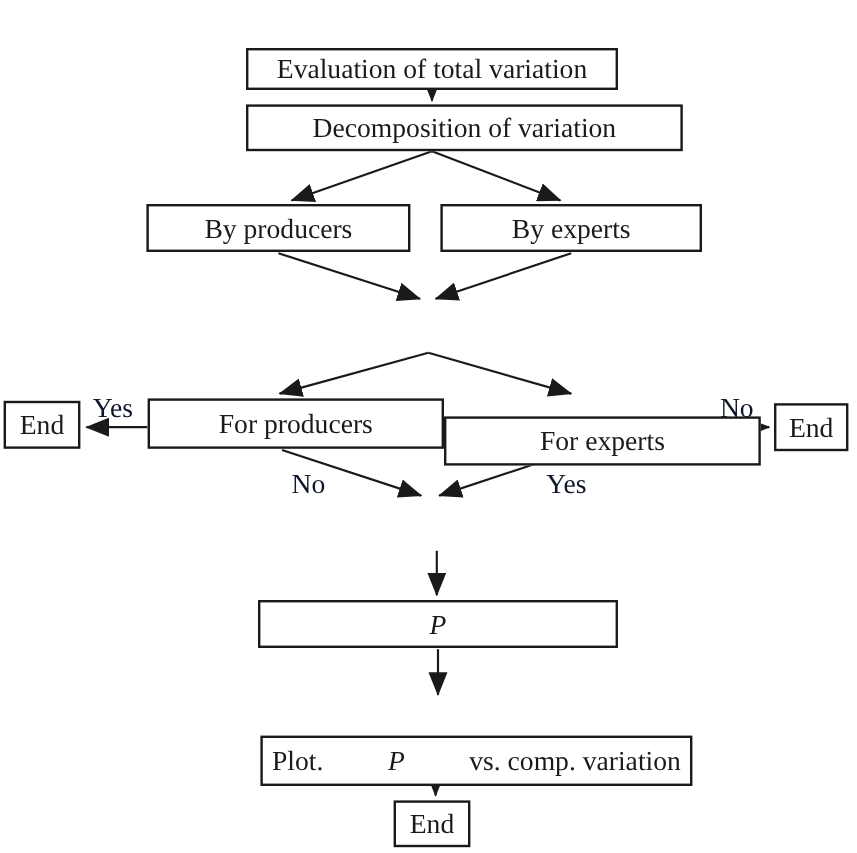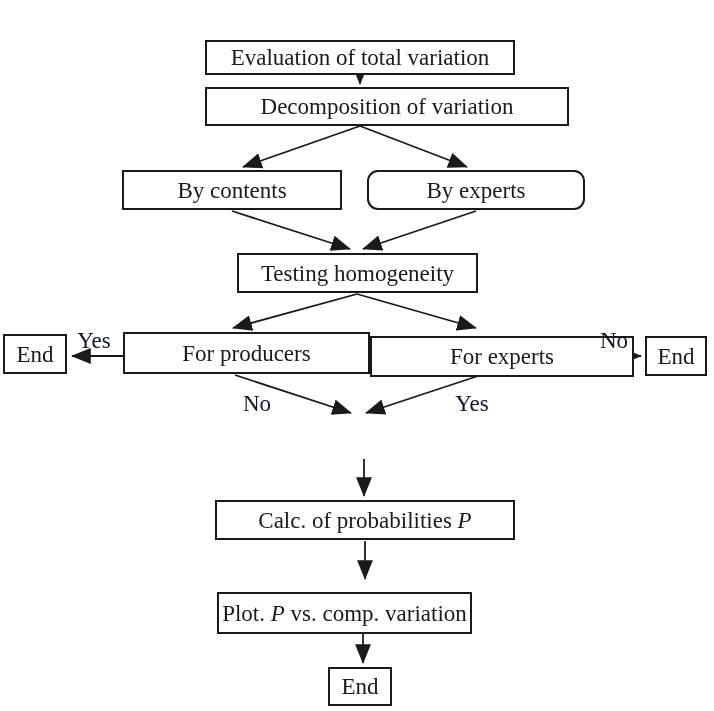--- a/index.html
+++ b/index.html
@@ -82,53 +82,50 @@
 
   <div class="node" style="left:205px; top:8px; width:310px; height:35px;margin-top:32px;">
     <span>Evaluation of total variation</span>
   </div>
 
   <div class="node" style="left:205px; top:87px; width:364px; height:39px;">
     <span>Decomposition of variation</span>
   </div>
 
   <div class="node" style="left:122px; top:170px; width:220px; height:40px;">
-    <span>By contents</span>
+    <span>By producers</span>
   </div>
 
-  <div class="node" style="left:367px; top:170px; width:218px; height:40px;border-radius:11px;">
+  <div class="node" style="left:367px; top:170px; width:218px; height:40px;">
     <span>By experts</span>
   </div>
 
-  <div class="node" style="left:237px; top:253px; width:241px; height:40px;">
-    <span>Testing homogeneity</span>
-  </div>
 
   <div class="node" style="left:3px; top:334px; width:64px; height:40px;">
     <span>End</span>
   </div>
 
   <div class="node" style="left:123px; top:332px; width:247px; height:42px;">
     <span>For producers</span>
   </div>
 
-  <div class="node" style="left:370px; top:336px; width:264px; height:41px;">
+  <div class="node" style="left:370px; top:347px; width:264px; height:41px;">
     <span>For experts</span>
   </div>
 
   <div class="node" style="left:645px; top:336px; width:62px; height:40px;">
     <span>End</span>
   </div>
 
 
   <div class="node" style="left:215px; top:500px; width:300px; height:40px;">
-    <span>Calc. of probabilities </span><em>P</em>
+    <em>P</em>
   </div>
 
-  <div class="node" style="left:217px; top:592px; width:255px; height:42px;">
+  <div class="node" style="left:217px; top:613px; width:360px; height:42px;gap:48px;">
     <span>Plot. </span><em>P</em><span> vs. comp. variation</span>
   </div>
 
   <div class="node" style="left:328px; top:667px; width:64px; height:39px;">
     <span>End</span>
   </div>
 
   <div class="edge-label" style="left:94px; top:340px;">Yes</div>
 
   <div class="edge-label" style="left:614px; top:340px;">No</div>

